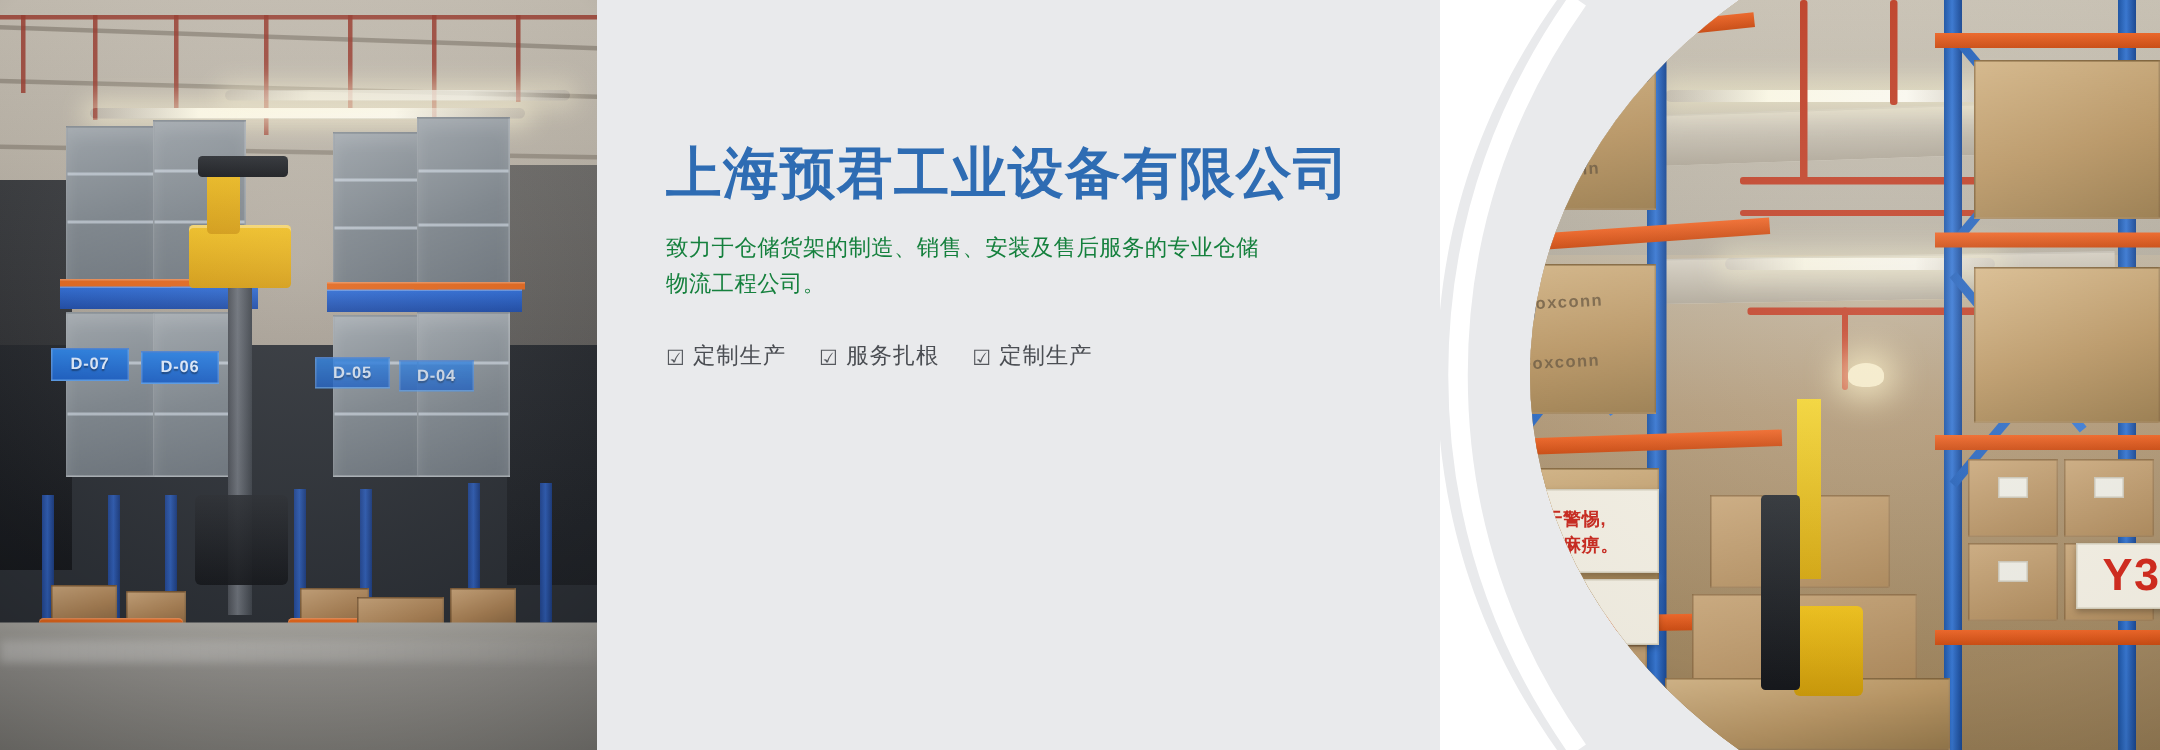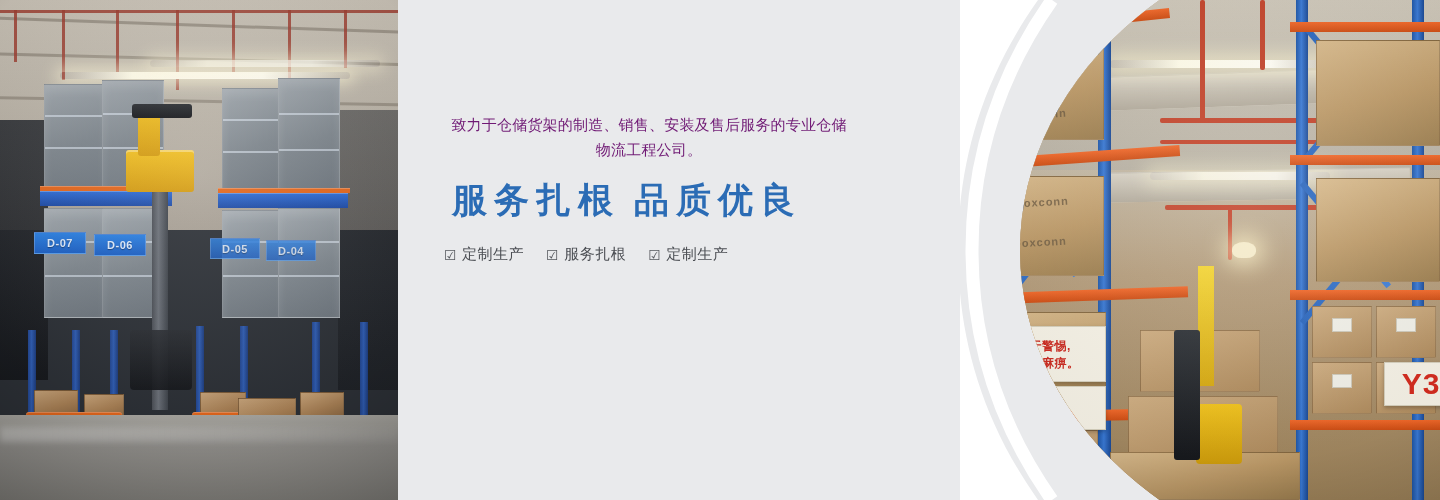--- a/index.html
+++ b/index.html
@@ -116,22 +116,22 @@
   }
   .content{
     position:absolute; left:46px; top:96px; width:520px;
   }
   .title{
     font-size:37px; font-weight:bold; color:#2e6cb3;
     letter-spacing:1px; line-height:1.1; white-space:nowrap;
   }
   .subtitle{
     margin-top:17px;
-    font-size:15px; color:#701a75; line-height:1.65;
-    max-width:410px; letter-spacing:.2px;text-align:center;
+    font-size:15px; color:#15803d; line-height:1.65;
+    max-width:410px; letter-spacing:.2px;
   }
   .slogan{
     margin-top:19px;
     font-family:"Liberation Serif","DejaVu Serif",serif;
     font-size:35px; font-weight:bold; color:#2b6cb5;
     letter-spacing:7px; line-height:1.1; padding-left:8px;
   }
   .slogan .gap{ display:inline-block; width:14px; }
   .cta{
     margin-top:16px;
@@ -358,26 +358,24 @@
     <div class="blue-pallet" style="left:230px;top:424px;width:78px;height:22px;border-radius:2px;"></div>
     <div class="carton" style="left:238px;top:398px;width:58px;height:28px;"></div>
 
     <div class="pl-floor"></div>
     <div class="pl-shade"></div>
   </div>
 
   <div class="center">
     <div class="content">
 
+      <div class="title">上海预君工业设备有限公司</div>
 
       <div class="subtitle">致力于仓储货架的制造、销售、安装及售后服务的专业仓储物流工程公司。</div>
 
-      <div class="slogan">
-        <span>服务扎根</span><span class="gap"></span><span>品质优良</span>
-      </div>
 
 
       <div class="features">
         <div class="feat">
           <span class="chk">☑</span>
           <span>定制生产</span>
         </div>
         <div class="feat">
           <span class="chk">☑</span>
           <span>服务扎根</span>

